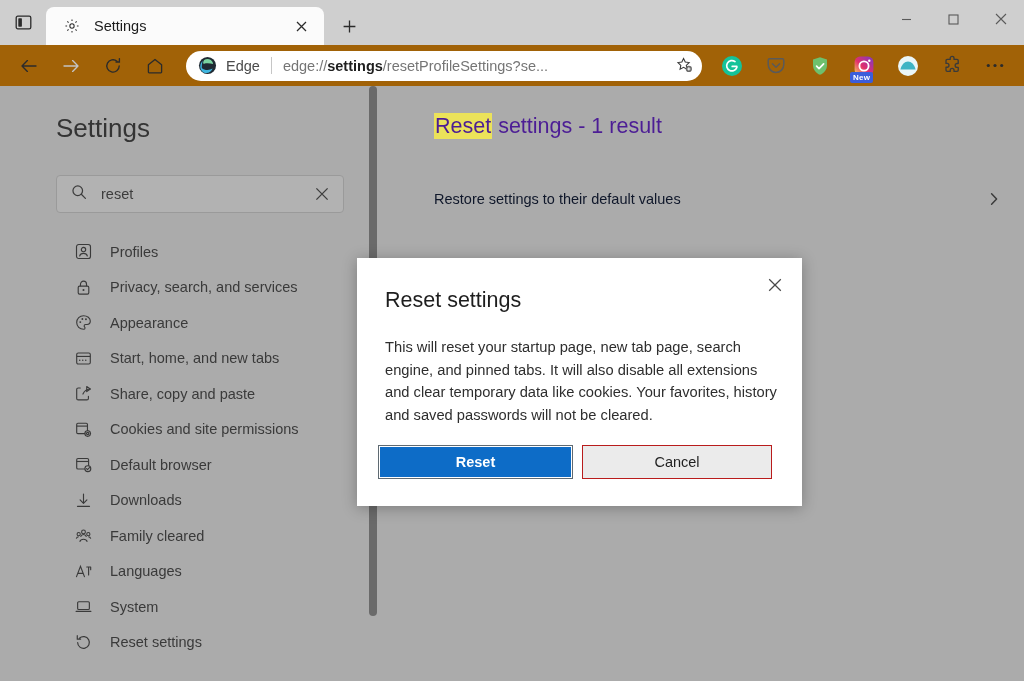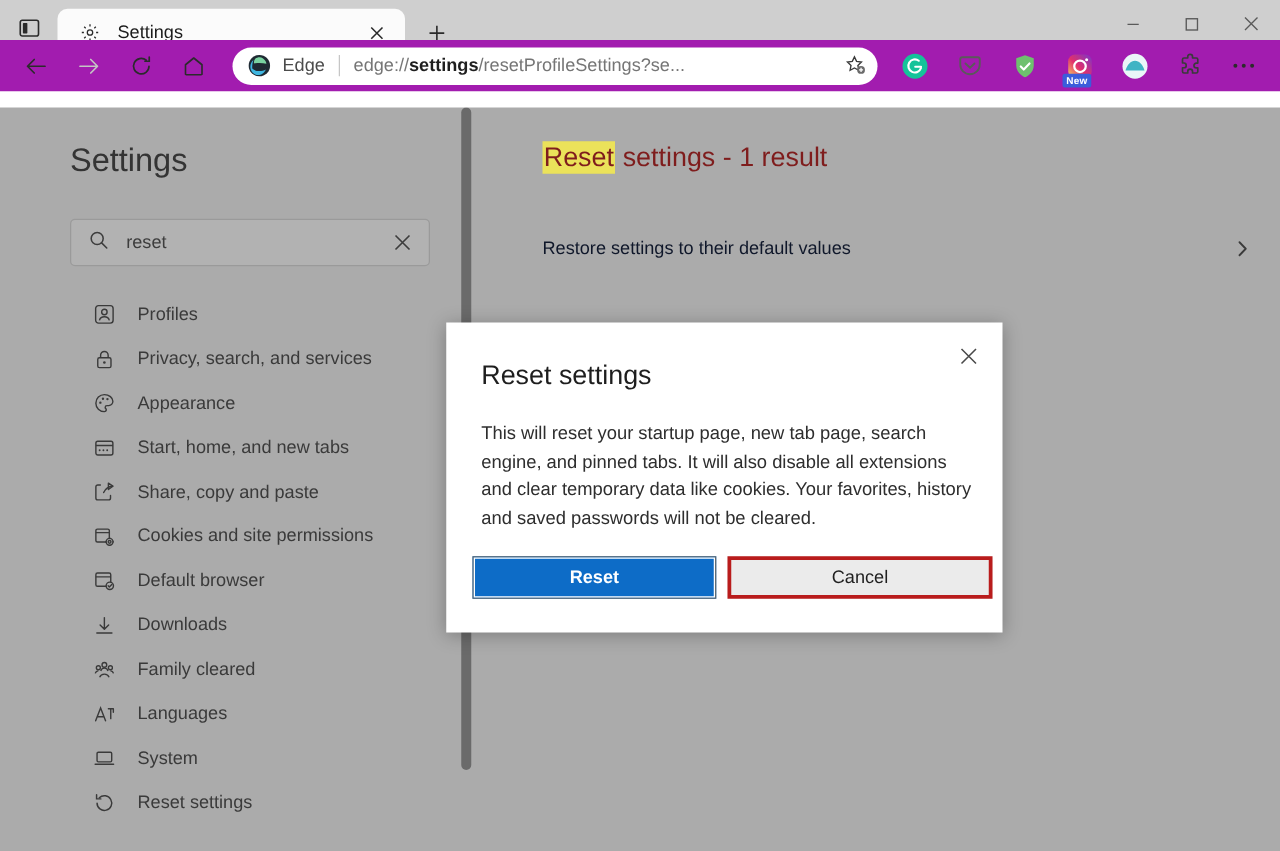--- a/index.html
+++ b/index.html
@@ -75,23 +75,23 @@
     display: flex;
   }
   .wc {
     width: 47px; height: 38px;
     display:flex; align-items:center; justify-content:center;
   }
 
   
   .toolbar {
     position: absolute;
-    left: 0; top: 32px;
+    left: 0; top: 45px;
     width: 1024px; height: 41px;
-    background: #a21caf;
+    background: #a16207;
     display: flex;
     align-items: center;
     padding: 0 8px;
     justify-content: space-between;
   }
   .tb-btn {
     width: 34px; height: 34px;
     display: flex; align-items:center; justify-content:center;
     border-radius: 4px;
     flex: none;
@@ -235,21 +235,21 @@
   
   .main {
     position: absolute;
     left: 378px; top: 0;
     width: 646px; height: 595px;
   }
   .result-title {
     position: absolute;
     left: 56px; top: 28px;
     font-size: 21.5px;
-    color: #7f1d1d;
+    color: #4c1d95;
     white-space: nowrap;
   }
   .hl {
     background: #ebe25a;
     padding: 1px 1px;
   }
   .result-row {
     position: absolute;
     left: 0; top: 92px;
     width: 646px; height: 42px;
@@ -317,22 +317,22 @@
     color: #ffffff;
     font-weight: bold;
     outline: 1px solid #ffffff;
     outline-offset: -2px;
     border: 1px solid #5f6a72;
     width: 195px; height: 34px;
   }
   .btn-secondary {
     background: #ebebeb;
     color: #1f1f1f;
-    border: 3px solid #b91c1c;
-    width: 212px; height: 34px;
+    border: 1px solid #b91c1c;
+    width: 190px; height: 34px;
   }
 </style>
 </head>
 <body>
 
 <div id="app">
 
   <div class="tabstrip">
     <div class="tab-actions-btn">
       <svg width="17" height="17" viewBox="0 0 17 17" fill="none" stroke="#2b2b2b" stroke-width="1.3">

